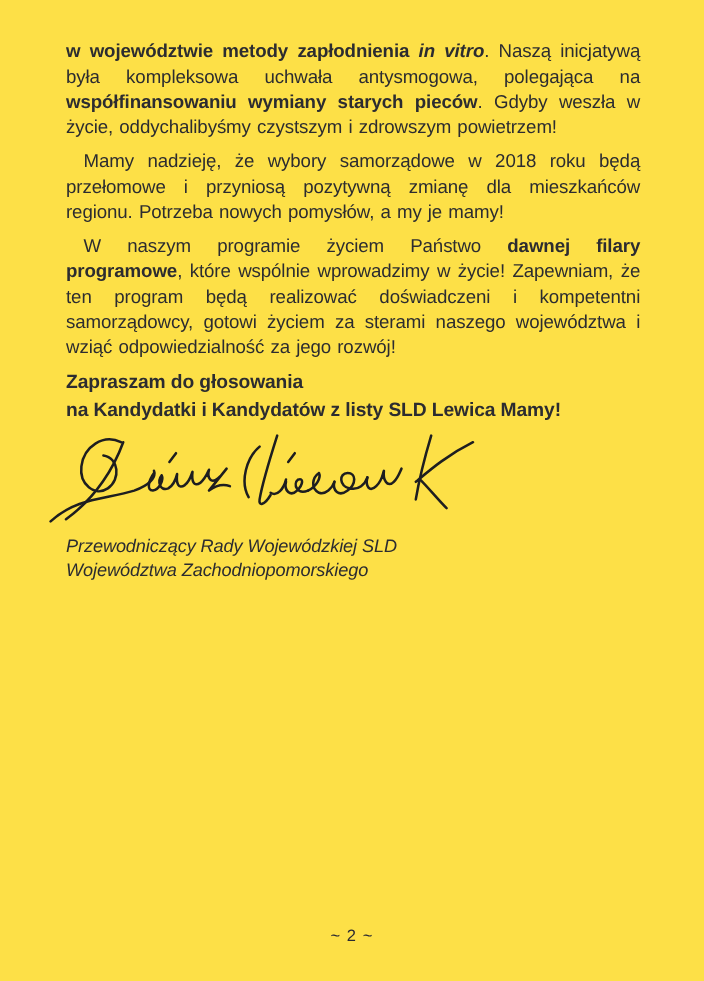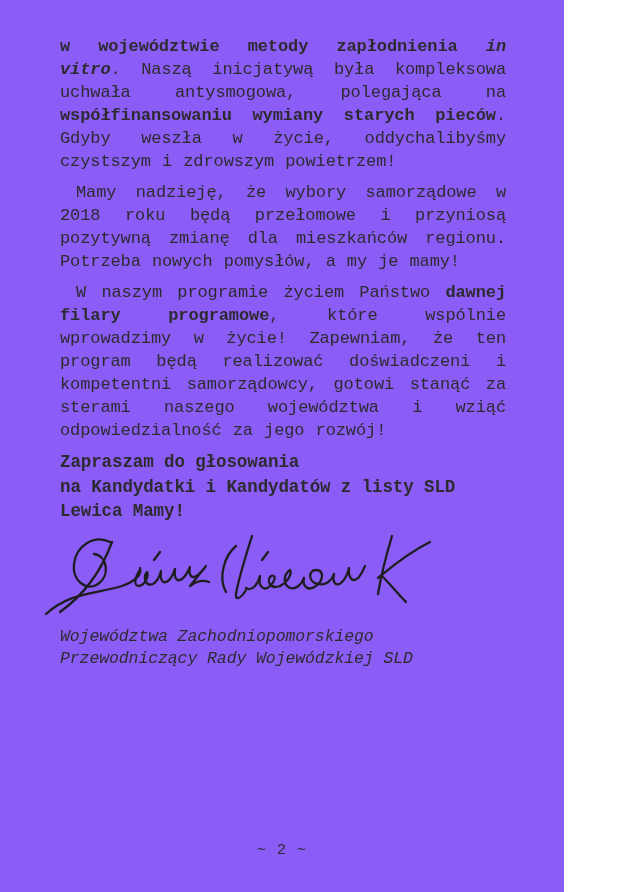--- a/index.html
+++ b/index.html
@@ -2,25 +2,25 @@
 <html lang="pl"><head>
 <meta charset="utf-8">
 <style>
   html, body {
     margin: 0;
     padding: 0;
     background: #ffffff;
   }
   .page {
     position: relative;
-    width: 564px;
+    width: 640px;
     height: 892px;
-    background: #8b5cf6;
+    background: #fde047;
     overflow: hidden;
-    font-family: Liberation Mono, monospace;
+    font-family: Liberation Sans, sans-serif;
     color: #2c2c30;
   }
   .content {
     position: absolute;
     left: 60px;
     right: 58px;
     top: 35px;
   }
   p.body {
     margin: 0 0 8px 0;
@@ -66,21 +66,21 @@
 </style>
 </head>
 <body>
 
 <div class="page">
   <div class="content">
 
     <div>
         <p class="body"><span class="bd">w województwie metody zapłodnienia </span><span class="bd it">in vitro</span><span>. Naszą inicjatywą była kompleksowa uchwała antysmogowa, polegająca na </span><span class="bd">współfinansowaniu wymiany starych pieców</span><span>. Gdyby weszła w życie, oddychalibyśmy czystszym i zdrowszym powietrzem!</span></p>
         <p class="body indent"><span>Mamy nadzieję, że wybory samorządowe w 2018 roku będą przełomowe i przyniosą pozytywną zmianę dla mieszkańców regionu. Potrzeba nowych pomysłów, a my je mamy!</span></p>
-        <p class="body indent"><span>W naszym programie życiem Państwo </span><span class="bd">dawnej filary programowe</span><span>, które wspólnie wprowadzimy w życie! Zapewniam, że ten program będą realizować doświadczeni i kompetentni samorządowcy, gotowi stanąć za sterami naszego województwa i wziąć odpowiedzialność za jego rozwój!</span></p>
+        <p class="body indent"><span>W naszym programie życiem Państwo </span><span class="bd">dawnej filary programowe</span><span>, które wspólnie wprowadzimy w życie! Zapewniam, że ten program będą realizować doświadczeni i kompetentni samorządowcy, gotowi życiem za sterami naszego województwa i wziąć odpowiedzialność za jego rozwój!</span></p>
       </div>
 
     <div class="cta">
       <div>Zapraszam do głosowania</div>
       <div>na Kandydatki i Kandydatów z listy SLD Lewica Mamy!</div>
     </div>
 
     <div class="signature-wrap" role="img" aria-label="Dariusz Wieczorek">
       <svg width="400" height="96" viewBox="0 0 400 96" fill="none" stroke="#1e1e20" stroke-width="2.3" stroke-linecap="round" stroke-linejoin="round">
 
@@ -101,20 +101,20 @@
         <path d="M266 48 C264 56 270 62 278 56 C286 50 286 40 278 40 C270 40 270 52 280 54 C288 56 294 50 296 44"></path>
         <path d="M296 44 C294 52 298 58 304 52 C310 46 310 40 311 38 C310 46 314 54 320 48 C324 44 326 38 327 36"></path>
 
         <path d="M354 6 C348 26 342 52 340 64"></path>
         <path d="M340 48 C352 38 368 24 392 12"></path>
         <path d="M344 46 C352 54 360 64 368 72"></path>
       </svg>
     </div>
 
     <div class="credentials">
+      <div>Przewodniczący Rady Wojewódzkiej SLD</div>
       <div>Województwa Zachodniopomorskiego</div>
-      <div>Przewodniczący Rady Wojewódzkiej SLD</div>
     </div>
 
   </div>
 
   <div class="footer">~ 2 ~</div>
 </div>
 
 </body></html>

